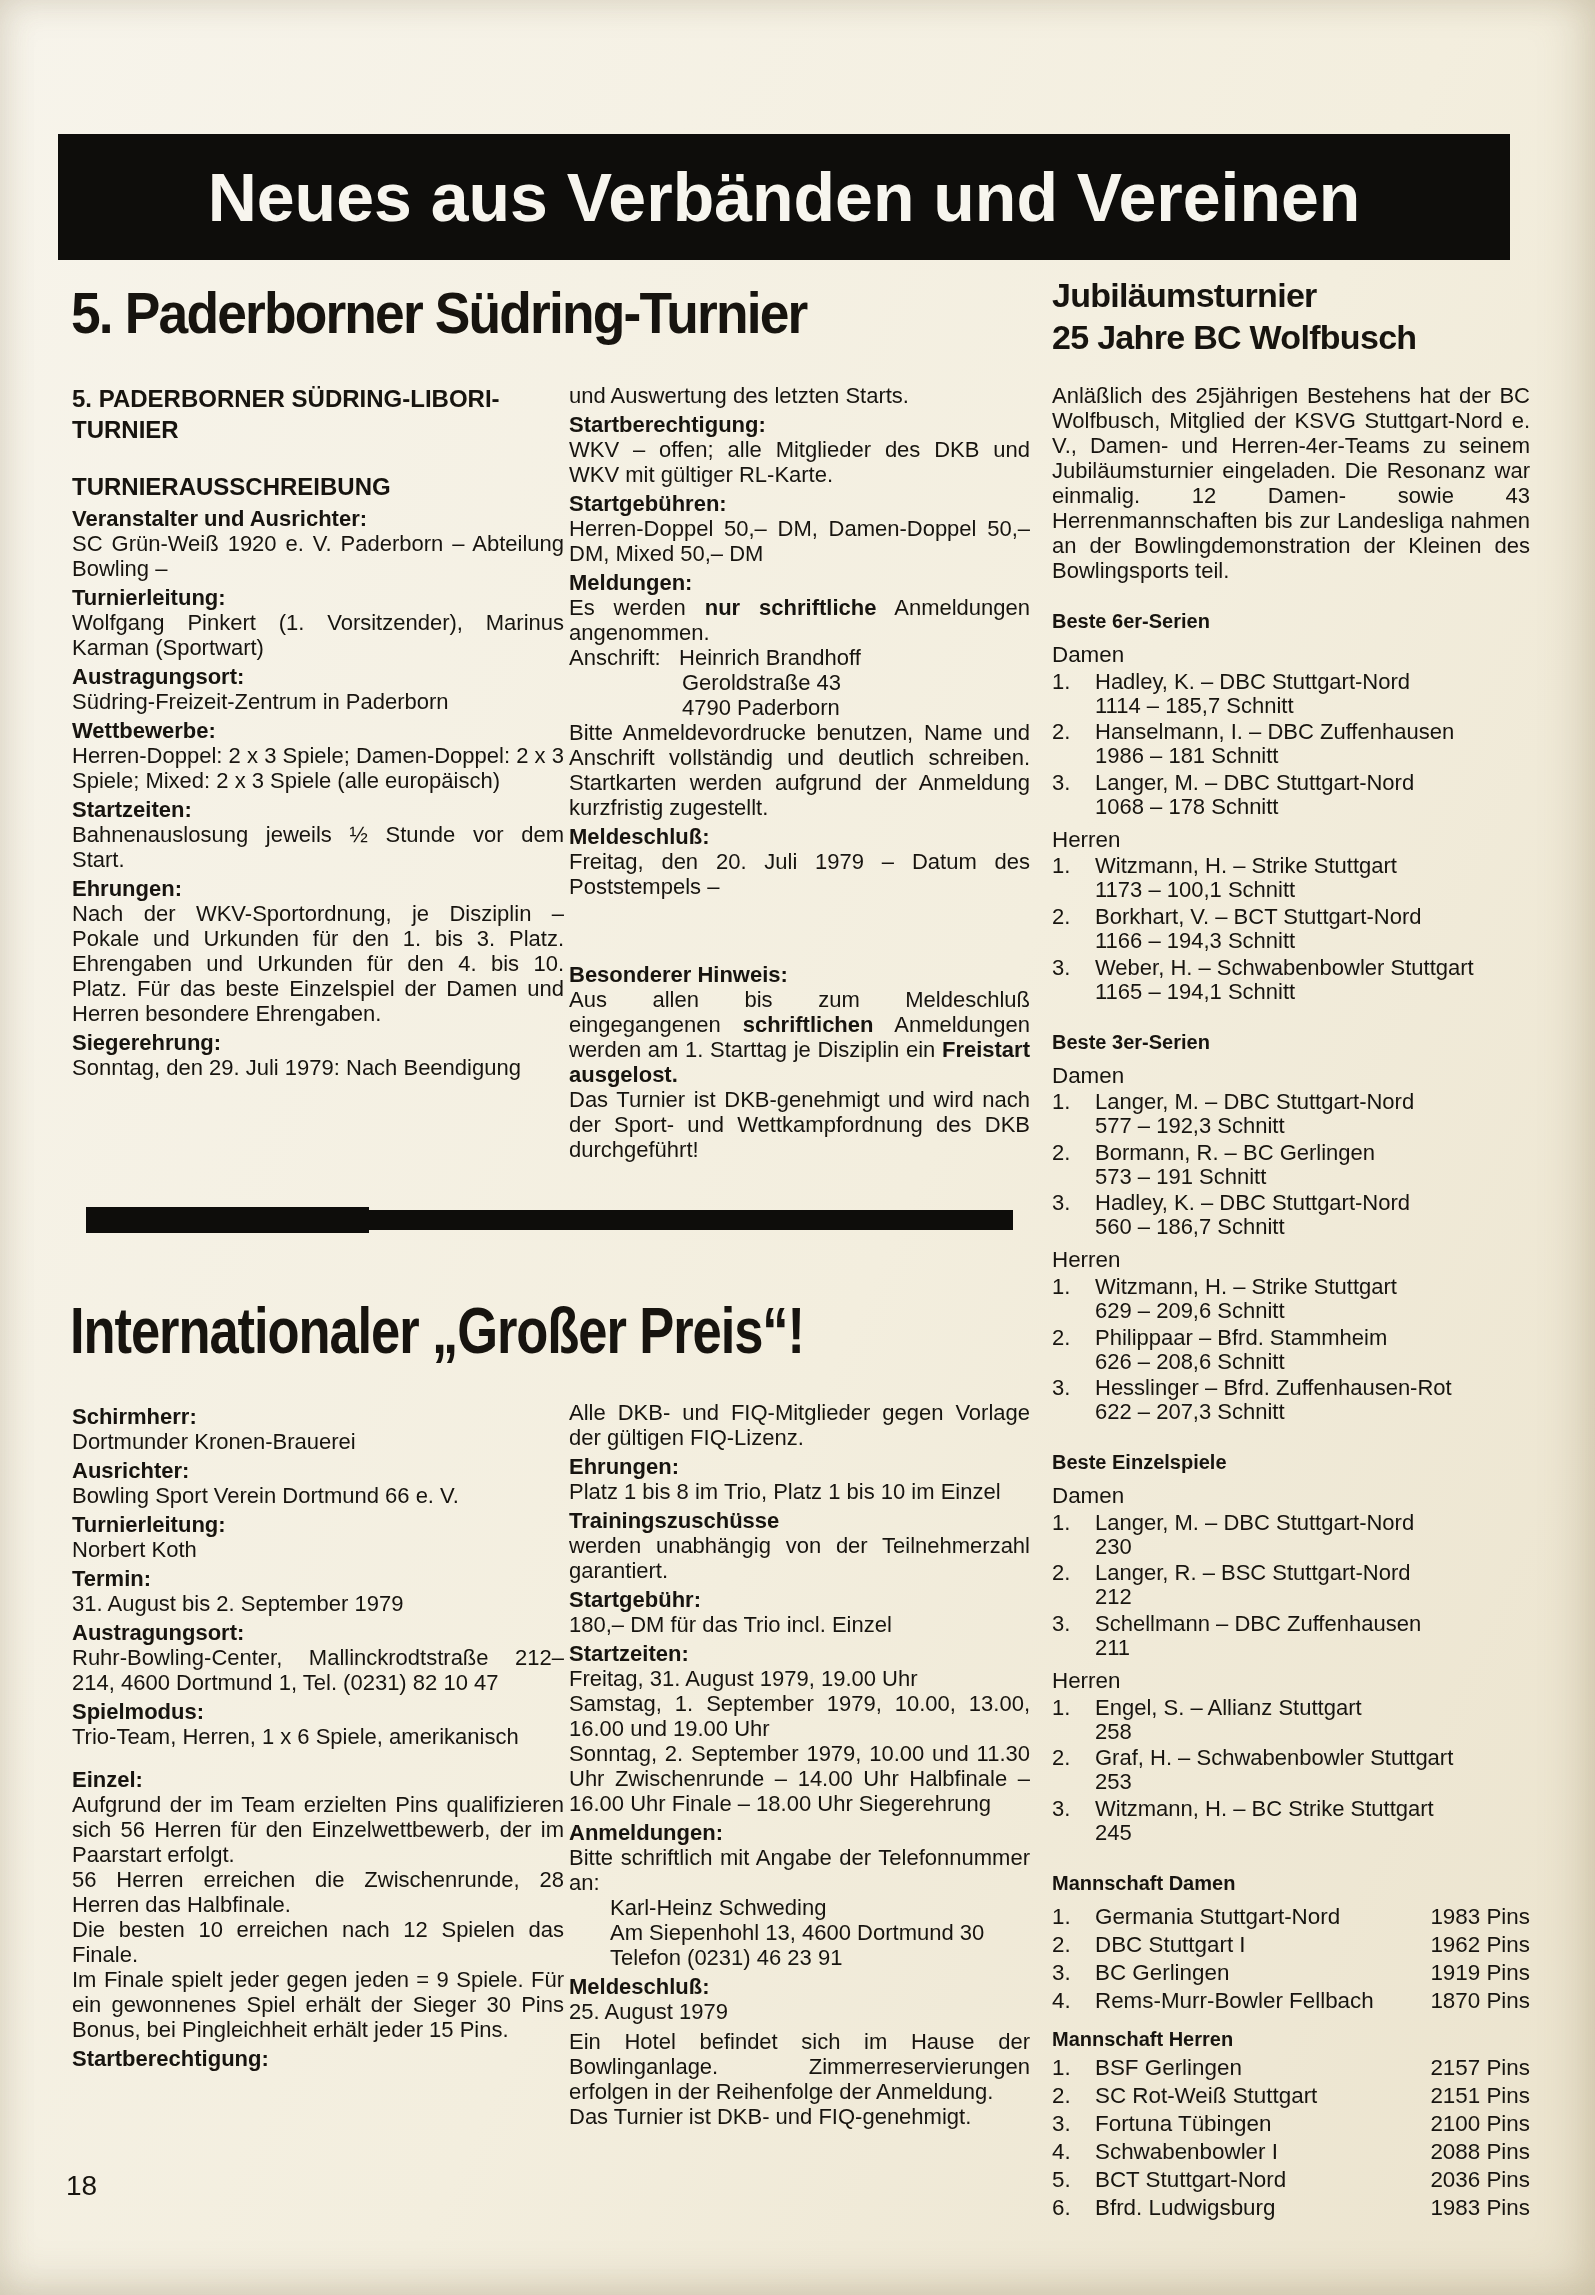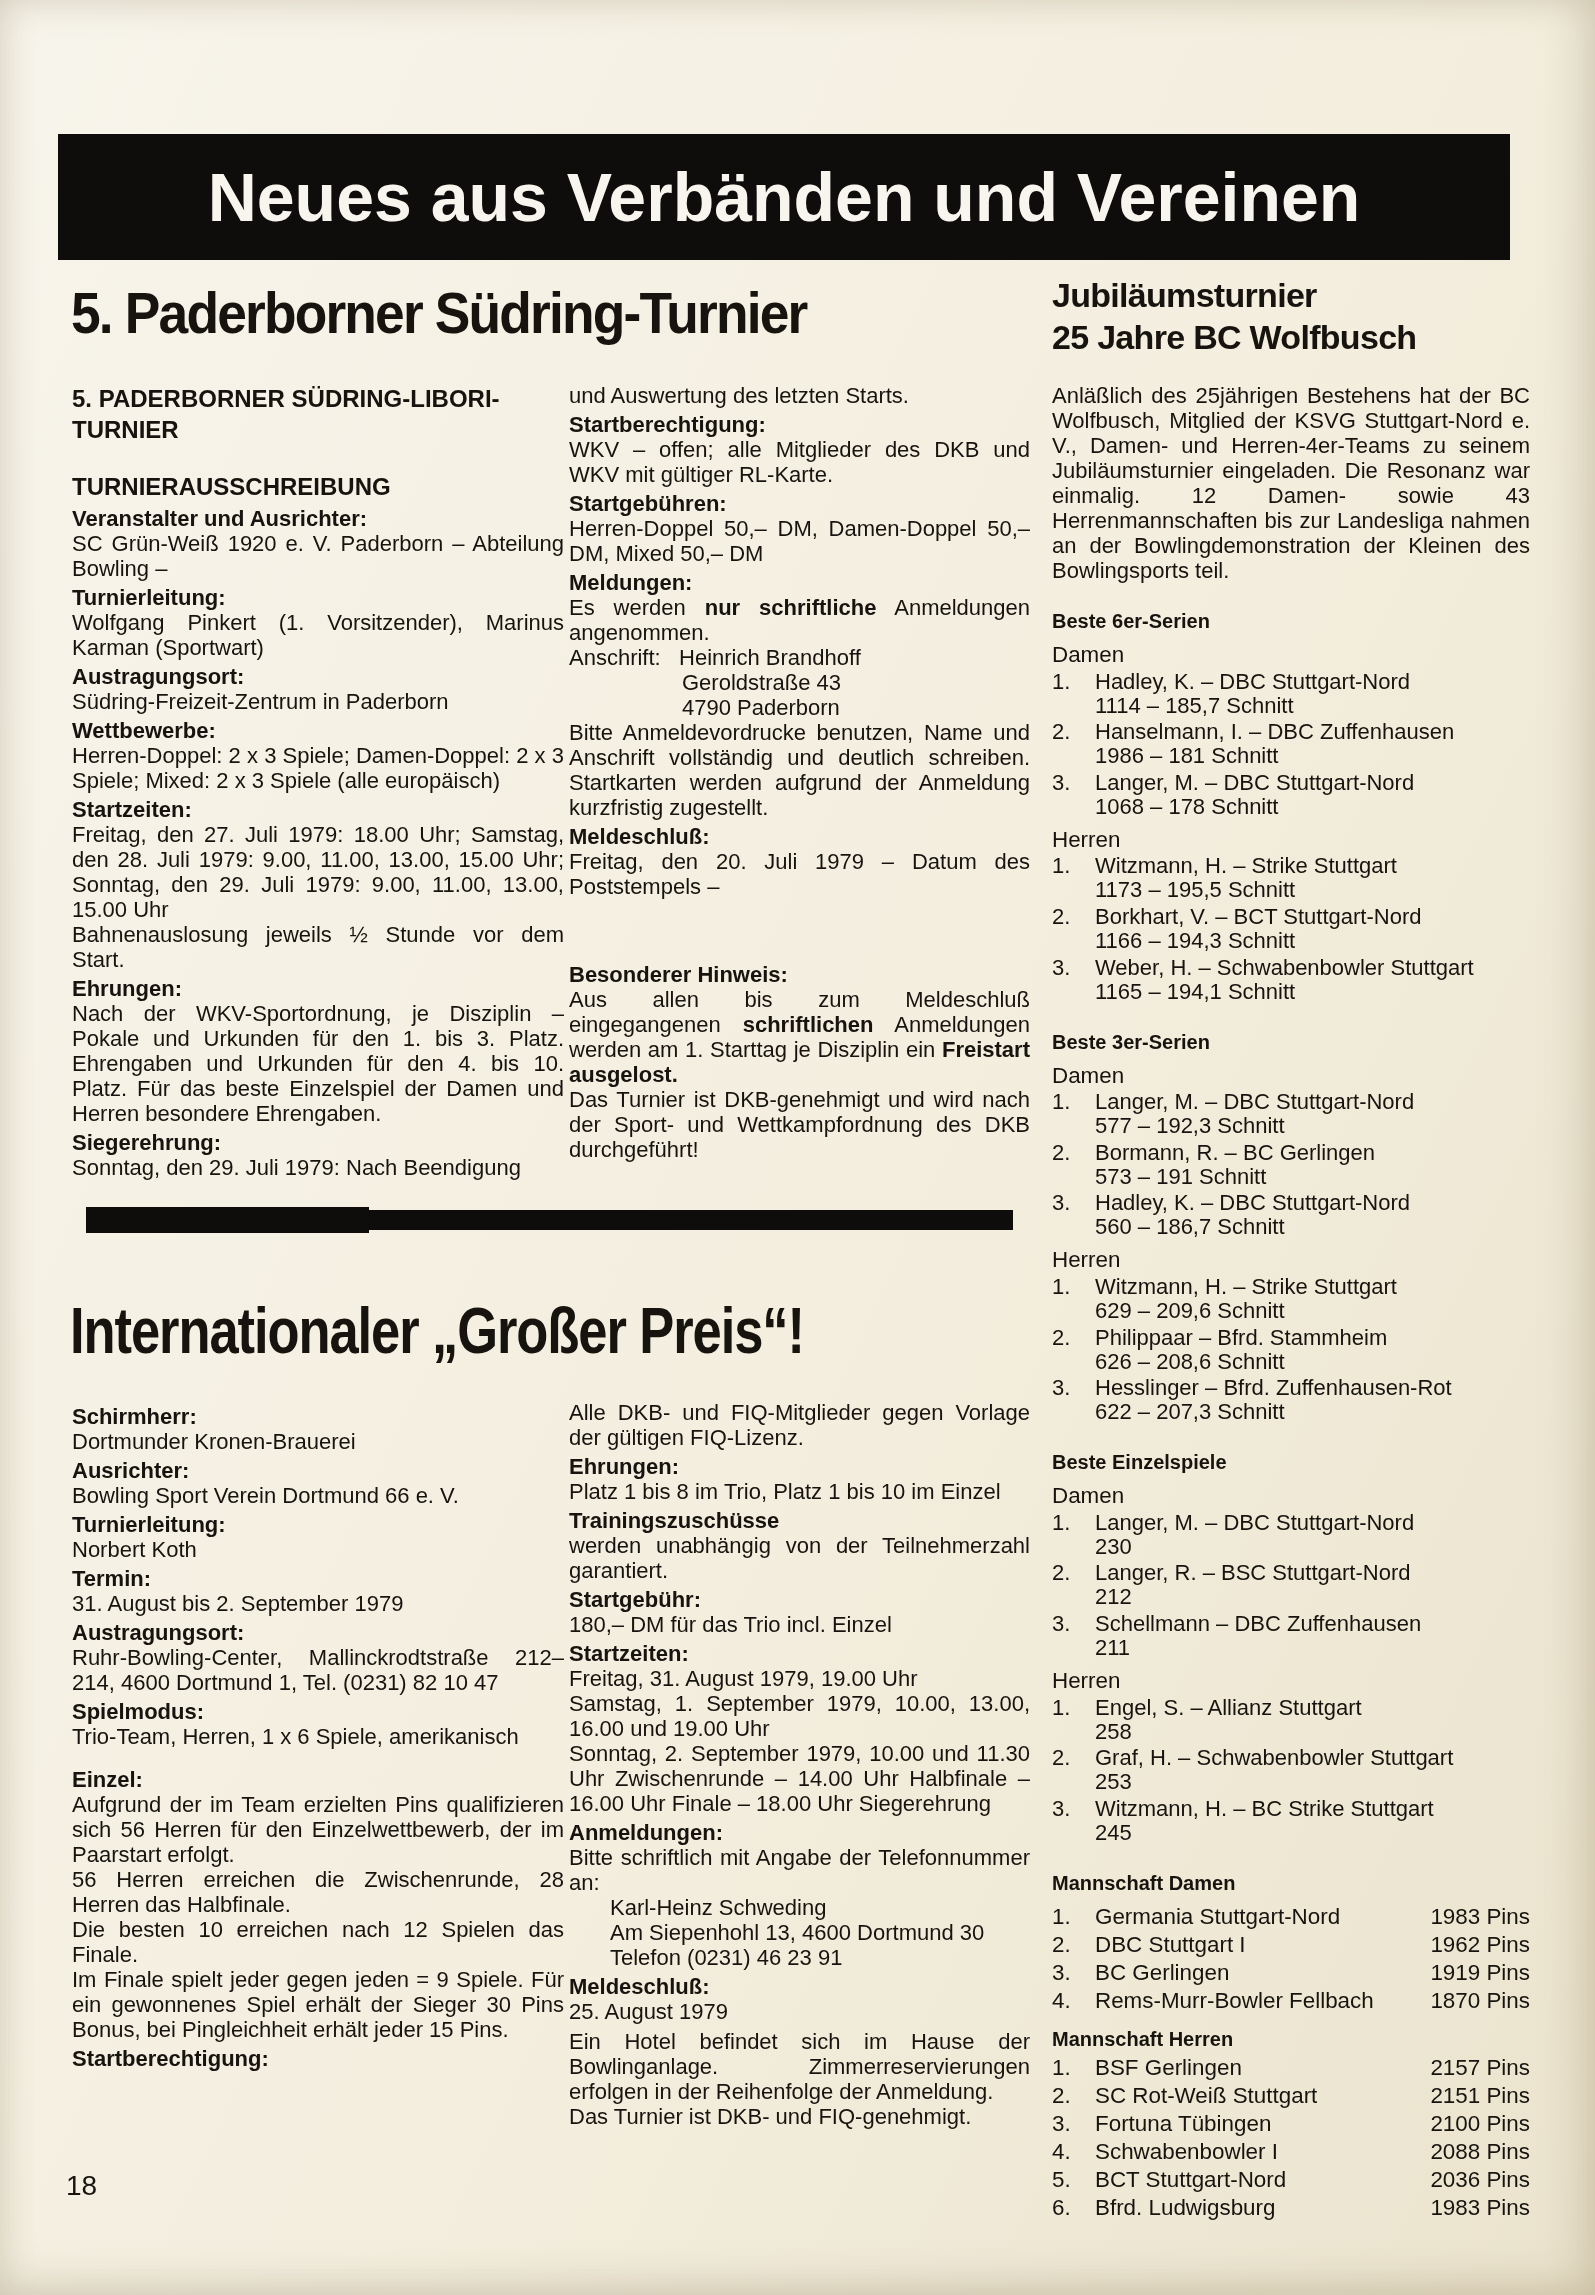--- a/index.html
+++ b/index.html
@@ -87,21 +87,20 @@
 
   <p class="lb">Veranstalter und Ausrichter:</p>
   <p class="b">SC Grün-Weiß 1920 e. V. Paderborn – Abteilung Bowling –</p>
   <p class="lb">Turnierleitung:</p>
   <p class="b">Wolfgang Pinkert (1. Vorsitzender), Marinus Karman (Sportwart)</p>
   <p class="lb">Austragungsort:</p>
   <p class="b">Südring-Freizeit-Zentrum in Paderborn</p>
   <p class="lb">Wettbewerbe:</p>
   <p class="b">Herren-Doppel: 2 x 3 Spiele; Damen-Doppel: 2 x 3 Spiele; Mixed: 2 x 3 Spiele (alle europäisch)</p>
   <p class="lb">Startzeiten:</p>
-  <p class="b">Freitag, den 27. Juli 1979: 18.00 Uhr; Samstag, den 28. Juli 1979: 9.00, 11.00, 13.00, 15.00 Uhr; Sonntag, den 29. Juli 1979: 9.00, 11.00, 13.00, 15.00 Uhr</p>
   <p class="b">Bahnenauslosung jeweils ½ Stunde vor dem Start.</p>
   <p class="lb">Ehrungen:</p>
   <p class="b">Nach der WKV-Sportordnung, je Disziplin – Pokale und Urkunden für den 1. bis 3. Platz. Ehrengaben und Urkunden für den 4. bis 10. Platz. Für das beste Einzelspiel der Damen und Herren besondere Ehrengaben.</p>
   <p class="lb">Siegerehrung:</p>
   <p class="b">Sonntag, den 29. Juli 1979: Nach Beendigung</p>
 </div>
 
 <div class="abs c2">
   <p class="b nj">und Auswertung des letzten Starts.</p>
 
@@ -152,21 +151,21 @@
       <span>
         <span class="l1">Langer, M. – DBC Stuttgart-Nord</span>
         <span class="l2">1068 – 178 Schnitt</span>
       </span>
     </div>
   <div class="gl">Herren</div>
   <div class="rk">
       <span class="num">1.</span>
       <span>
         <span class="l1">Witzmann, H. – Strike Stuttgart</span>
-        <span class="l2">1173 – 195,5 Schnitt</span>
+        <span class="l2">1173 – 100,1 Schnitt</span>
       </span>
     </div>
   <div class="rk">
       <span class="num">2.</span>
       <span>
         <span class="l1">Borkhart, V. – BCT Stuttgart-Nord</span>
         <span class="l2">1166 – 194,3 Schnitt</span>
       </span>
     </div>
   <div class="rk">

